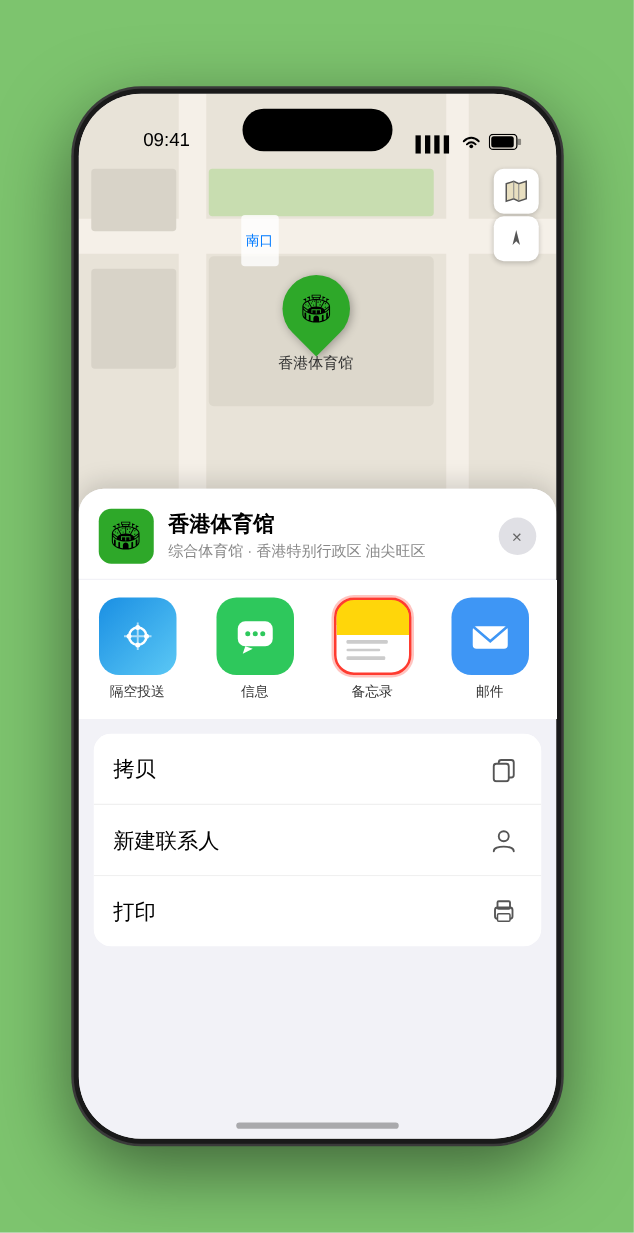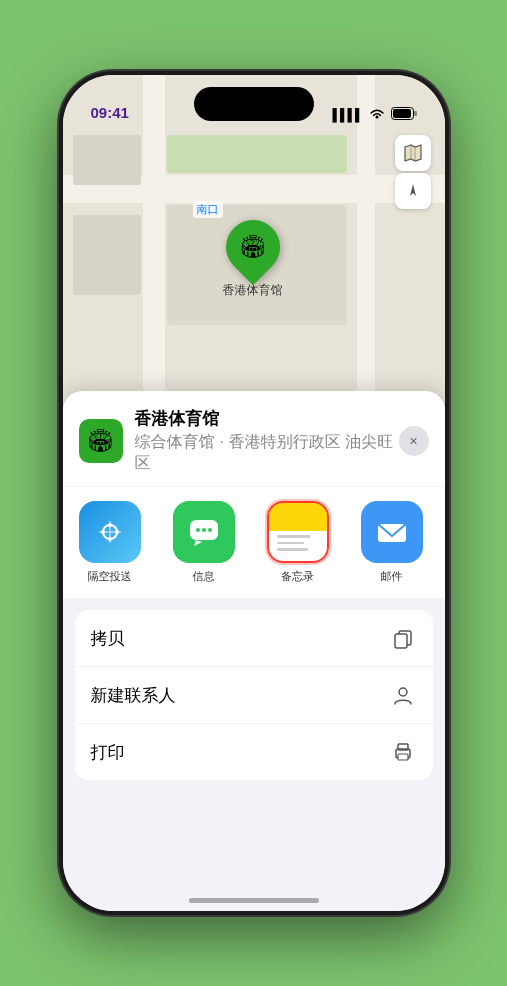--- a/index.html
+++ b/index.html
@@ -46,23 +46,24 @@
       top: 0; left: 0; right: 0;
       height: 54px;
       display: flex;
       align-items: flex-end;
       justify-content: space-between;
       padding: 0 28px 6px;
       z-index: 50;
     }
     .status-time {
       font-size: 15px;
-      font-weight: 700;
-      color: #4c1d95;
+      font-weight: 400;
+      color: #000000;
       padding-bottom: 2px;
+      margin-left: 24px;
     }
     .status-icons {
       display: flex;
       align-items: center;
       gap: 6px;
       color: #000;
       font-size: 13px;
     }
     
     .map-area {
@@ -115,26 +116,26 @@
     }
     .map-green-area {
       position: absolute;
       top: 60px; left: 104px;
       width: 180px; height: 38px;
       background: #c8ddb0;
       border-radius: 3px;
     }
     .map-label-south {
       position: absolute;
-      top: 126px;
+      top: 97px;
       left: 130px;
       font-size: 11px;
       color: #007aff;
       background: rgba(255,255,255,0.8);
-      padding: 1px 4px;
+      padding: 13px 4px;
       border-radius: 3px;
     }
     
     .map-controls {
       position: absolute;
       top: 60px;
       right: 14px;
       display: flex;
       flex-direction: column;
       gap: 2px;
@@ -209,21 +210,21 @@
       margin-right: 12px;
       flex-shrink: 0;
     }
     .sheet-venue-info { flex: 1; }
     .sheet-venue-name {
       font-size: 17px;
       font-weight: 600;
       color: #000;
     }
     .sheet-venue-sub {
-      font-size: 16px;
+      font-size: 12px;
       color: #888;
       margin-top: 2px;
     }
     .sheet-close-btn {
       width: 30px;
       height: 30px;
       background: #e0e0e5;
       border-radius: 50%;
       display: flex;
       align-items: center;

